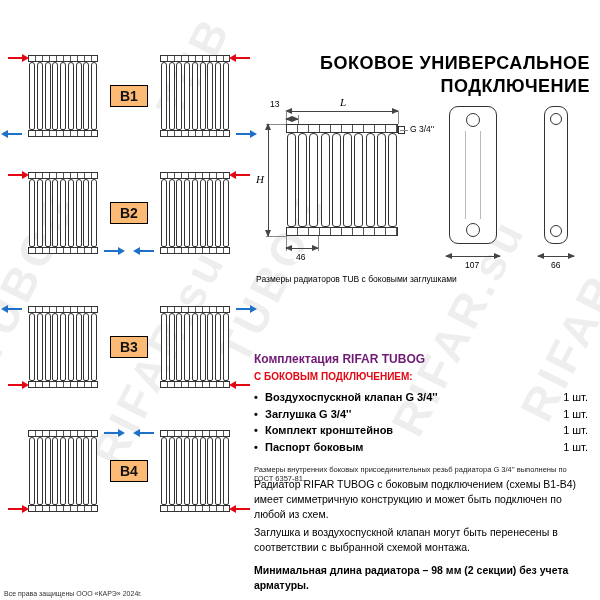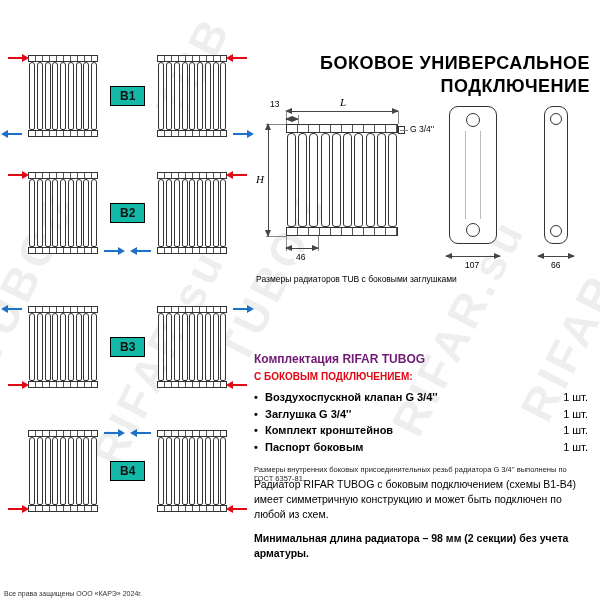--- a/index.html
+++ b/index.html
@@ -17,21 +17,21 @@
   
   .schemes{position:absolute;left:6px;top:48px;width:248px;height:480px;}
   .scheme-row{position:absolute;left:0;display:flex;align-items:center;padding-left:22px;}
   .row-0{top:7px}.row-1{top:124px}.row-2{top:258px}.row-3{top:382px}
   .rad{position:relative;width:70px;height:82px;}
   .rad-bar{position:absolute;left:0;right:0;height:7px;border:1px solid #333;
            background:repeating-linear-gradient(to right,#fff 0 6px,#555 6px 7px);}
   .rad-top{top:0}.rad-bot{bottom:0}
   .rad-tubes{position:absolute;left:1px;right:1px;top:7px;bottom:7px;display:flex;justify-content:space-between;}
   .tube{flex:0 0 6px;border:1px solid #333;border-radius:3px 3px 2px 2px;background:#fff;}
-  .scheme-label{margin:0 12px;border:1px solid #000;padding:2px 9px;font-size:12px;font-weight:700;background:#14b8a6;}
+  .scheme-label{margin:0 12px;border:1px solid #000;padding:2px 9px;font-size:14px;font-weight:700;background:#fdba74;}
   .arr{position:absolute;width:14px;height:2px;}
   .arr.red{background:#e30613;color:#e30613;}
   .arr.blue{background:#1d71c8;color:#1d71c8;}
   .arr::after{content:'';position:absolute;top:-3px;width:0;height:0;
               border-top:4px solid transparent;border-bottom:4px solid transparent;}
   .dir-right::after{left:100%;border-left:7px solid currentColor;}
   .dir-left::after{right:100%;border-right:7px solid currentColor;}
   .pos-tl{top:2px;left:-20px;}
   .pos-bl{bottom:2px;left:-20px;}
   .pos-tr{top:2px;right:-20px;}
@@ -343,19 +343,20 @@
           <div class="kit-item">
             <span class="kit-item-name">Паспорт боковым</span>
             <span class="kit-item-qty">1 шт.</span>
           </div>
         </div>
       <div class="kit-note">Размеры внутренних боковых присоединительных резьб радиатора G 3/4'' выполнены по ГОСТ 6357-81.</div>
     </div>
 
     <div class="desc">
       <p>Радиатор RIFAR TUBOG с боковым подключением (схемы В1-В4) имеет симметричную конструкцию и может быть подключен по любой из схем.</p>
+      <p>Заглушка и воздухоспускной клапан могут быть перенесены в соответствии с выбранной схемой монтажа.</p>
       <p class="min">Минимальная длина радиатора – 98 мм (2 секции) без учета арматуры.</p>
     </div>
 
     <div class="footer">Все права защищены ООО «КАРЭ» 2024г.</div>
 
   </div>
 </div>
 
 </body></html>

